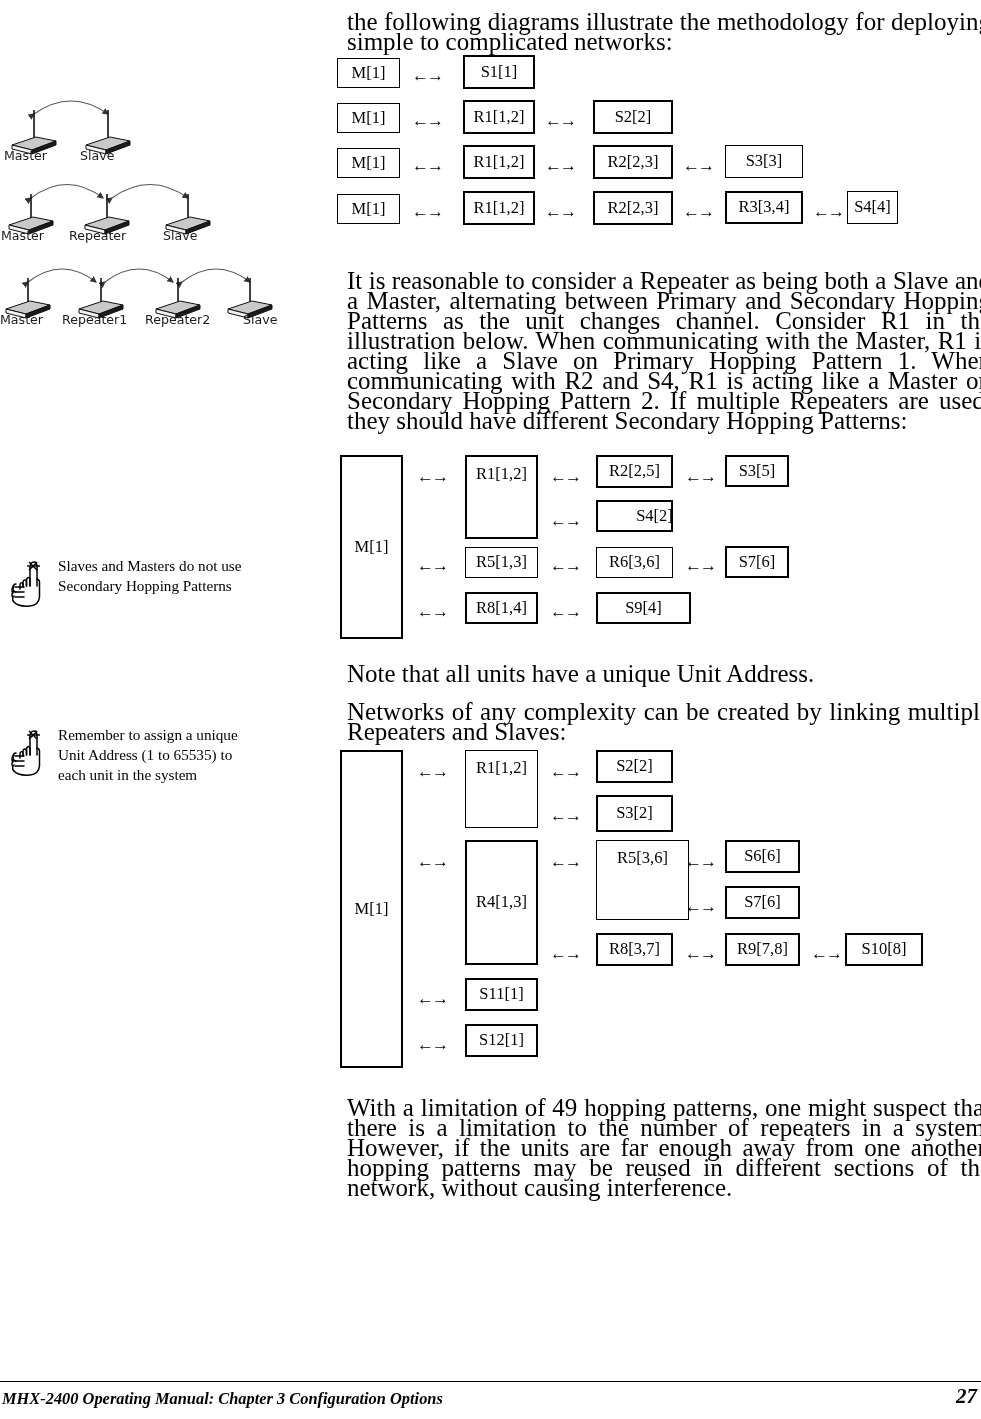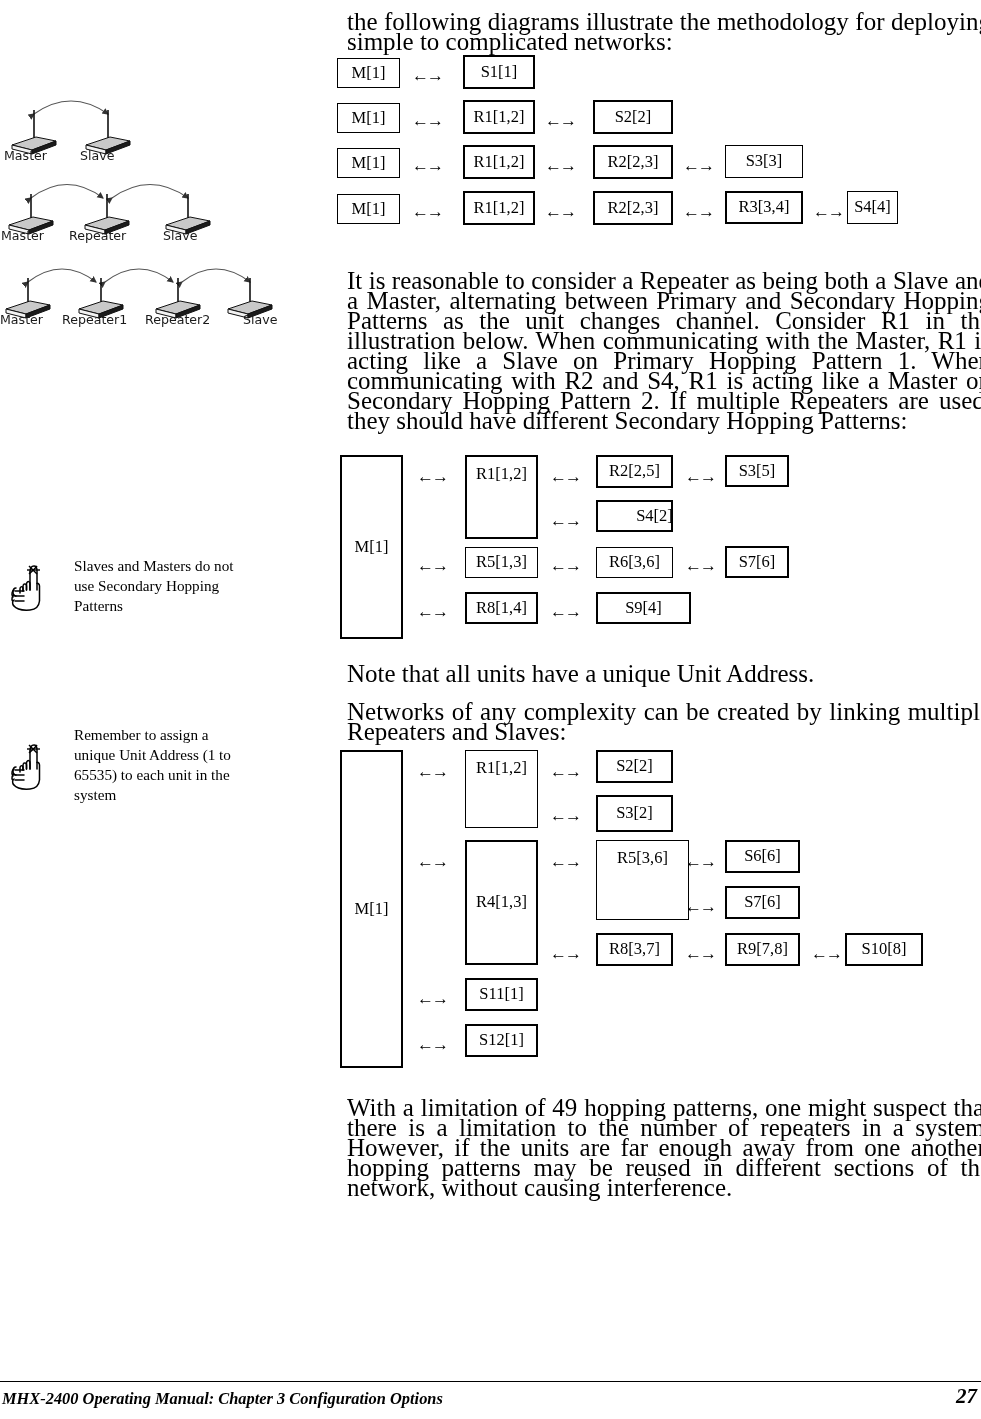--- a/index.html
+++ b/index.html
@@ -66,22 +66,21 @@
     white-space: nowrap;
     color: #000;
   }
 
   .diagram { position: absolute; left: 0; }
 
   
   .note {
     position: absolute;
     display: flex;
-    align-items: center;
-    gap: 16px;
+    align-items: flex-start;
   }
   .note-text {
     font-size: 15.2px;
     line-height: 20px;
     width: 185px;
   }
   .hand-icon { width: 40px; height: 52px; flex: 0 0 40px; margin-right: 8px; }
 
   
   .radiofig { position: absolute; }

